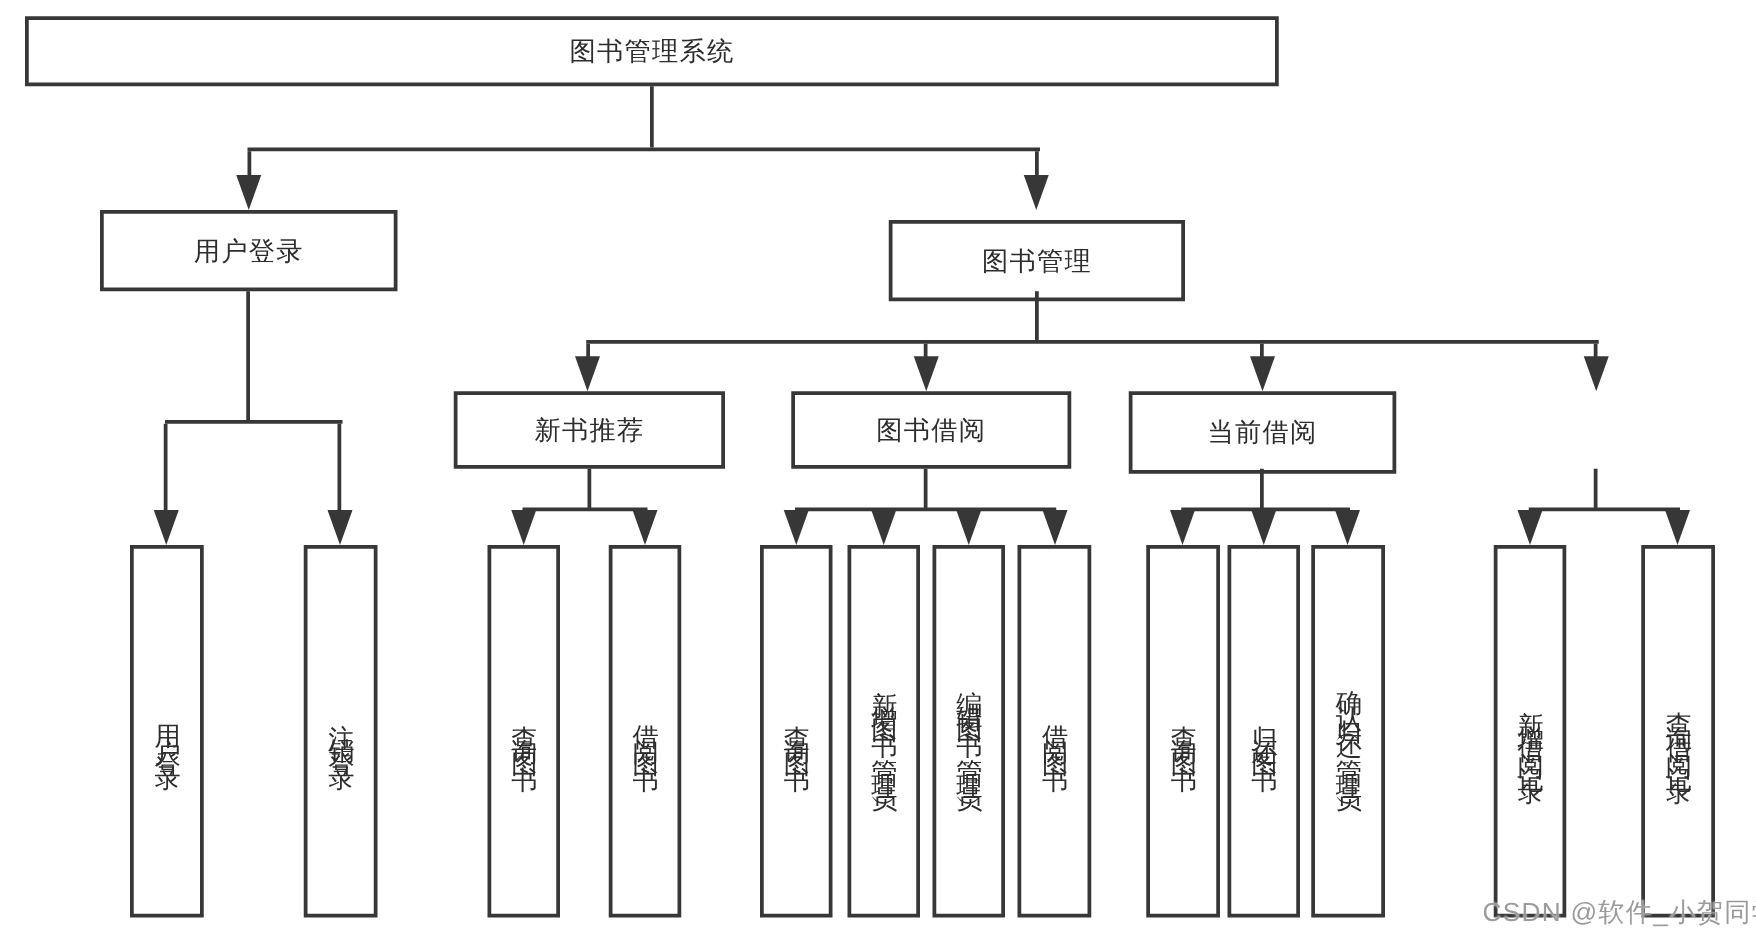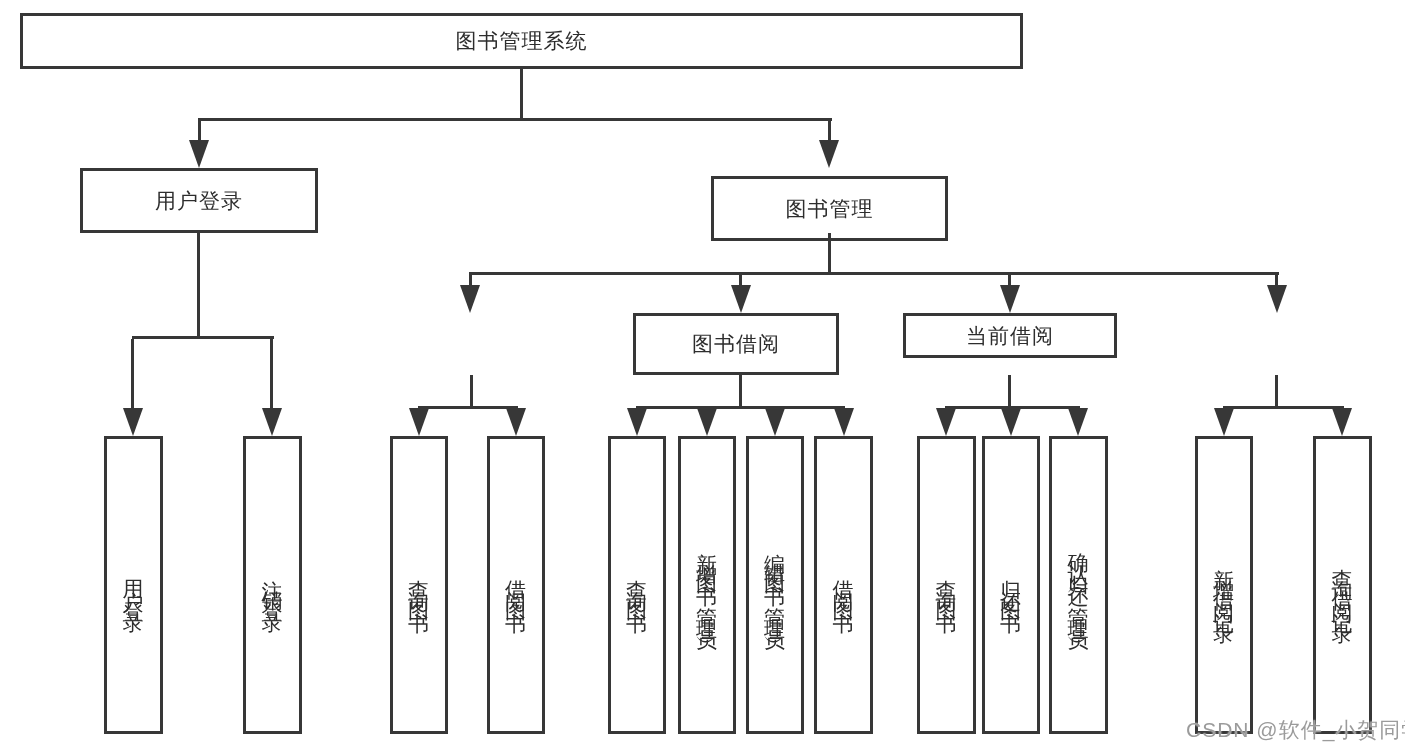--- a/index.html
+++ b/index.html
@@ -44,24 +44,27 @@
     <span>图书管理系统</span>
   </div>
 
   <div class="node hnode" style="left:80px;top:168px;width:238px;height:65px">
     <span>用户登录</span>
   </div>
   <div class="node hnode" style="left:711px;top:176px;width:237px;height:65px">
     <span>图书管理</span>
   </div>
 
-  <div class="node hnode" style="left:633px;top:313px;width:206px;height:62px">
+  <div class="node hnode" style="left:363px;top:313px;width:217px;height:62px">
+    <span>新书推荐</span>
+  </div>
+  <div class="node hnode" style="left:633px;top:313px;width:224px;height:62px">
     <span>图书借阅</span>
   </div>
-  <div class="node hnode" style="left:903px;top:313px;width:214px;height:45px">
+  <div class="node hnode" style="left:903px;top:313px;width:214px;height:66px">
     <span>当前借阅</span>
   </div>
 
   <div class="node vnode" style="left:104px;top:436px;width:59px;height:298px">
     <span>用户登录</span>
   </div>
   <div class="node vnode" style="left:243px;top:436px;width:59px;height:298px">
     <span>注销登录</span>
   </div>
 

